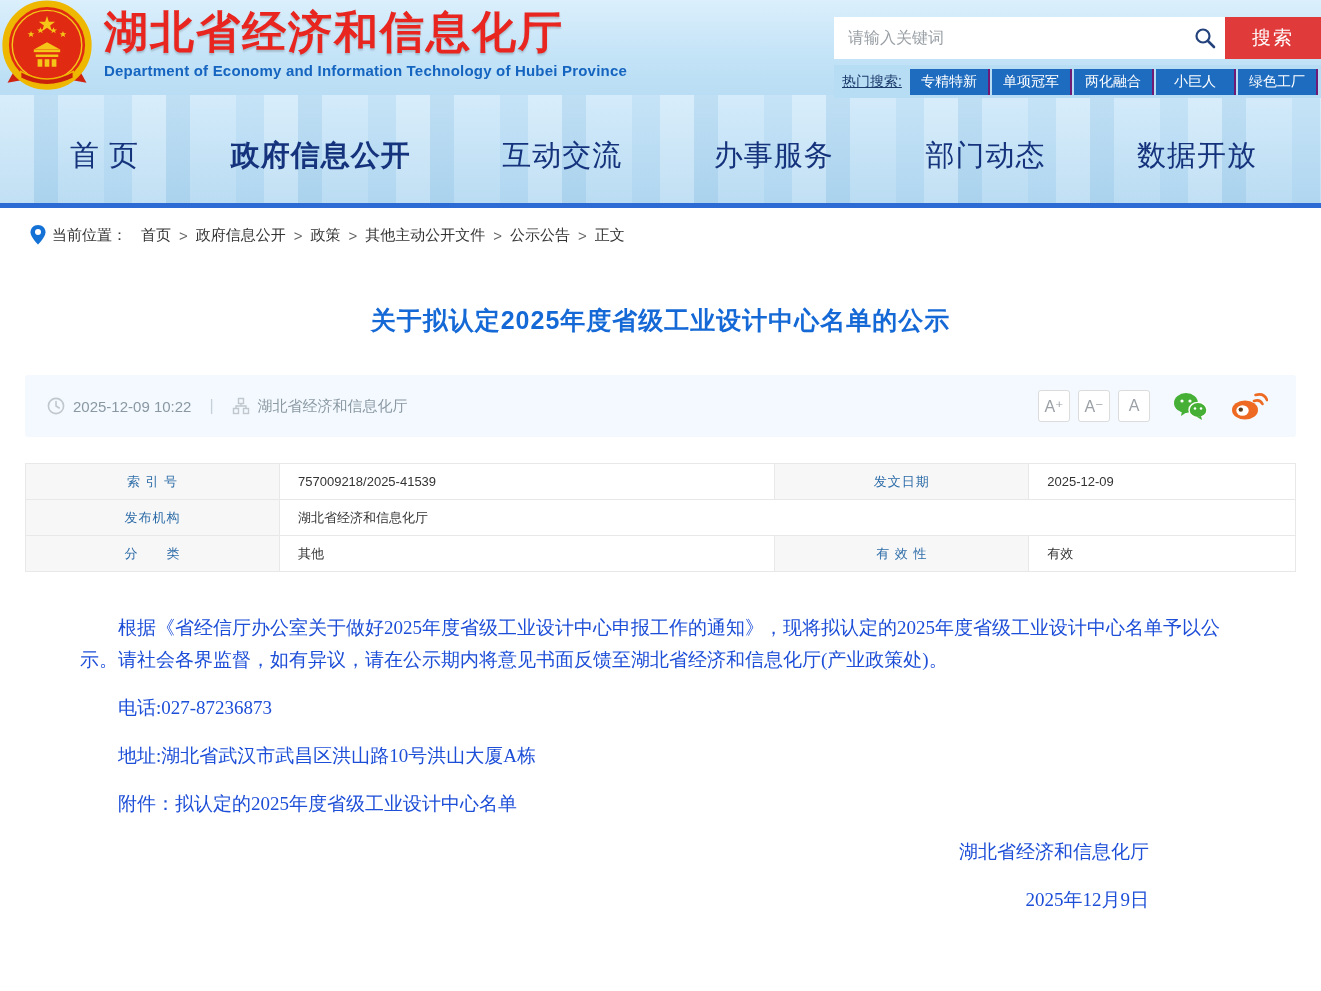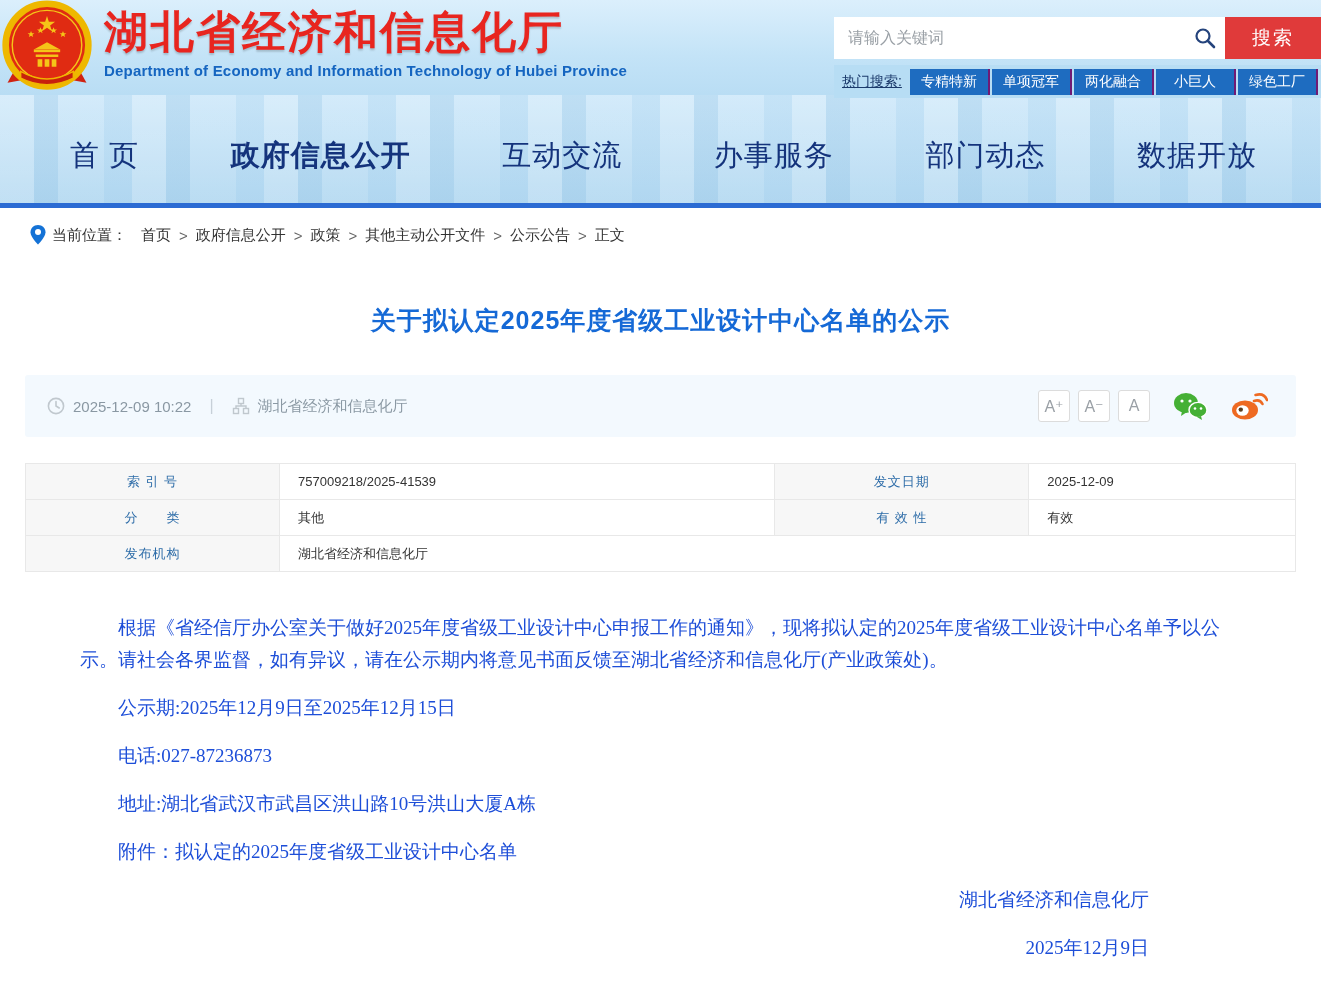--- a/index.html
+++ b/index.html
@@ -265,35 +265,34 @@
           <col style="width:21%">
         </colgroup>
       <tbody>
           <tr>
         <td class="lbl">索 引 号</td>
         <td class="val">757009218/2025-41539</td>
         <td class="lbl">发文日期</td>
         <td class="val">2025-12-09</td>
       </tr>
       <tr>
+        <td class="lbl">发布机构</td>
+        <td class="val" colspan="3">湖北省经济和信息化厅</td>
+      </tr>
+      <tr>
         <td class="lbl">分　　类</td>
         <td class="val">其他</td>
         <td class="lbl">有 效 性</td>
         <td class="val">有效</td>
       </tr>
-      <tr>
-        <td class="lbl">发布机构</td>
-        <td class="val" colspan="3">湖北省经济和信息化厅</td>
-      </tr>
     </tbody>
       </table>
 
     <div class="article-body">
       <p>根据《省经信厅办公室关于做好2025年度省级工业设计中心申报工作的通知》，现将拟认定的2025年度省级工业设计中心名单予以公示。请社会各界监督，如有异议，请在公示期内将意见书面反馈至湖北省经济和信息化厅(产业政策处)。</p>
-      <p>公示期:2025年12月9日至2025年12月15日</p>
       <p>电话:027-87236873</p>
       <p>地址:湖北省武汉市武昌区洪山路10号洪山大厦A栋</p>
       <p><span>附件：</span><span class="attach-link">拟认定的2025年度省级工业设计中心名单</span></p>
       <div class="signature">
         <div>湖北省经济和信息化厅</div>
         <div>2025年12月9日</div>
       </div>
     </div>
   </div>
 

